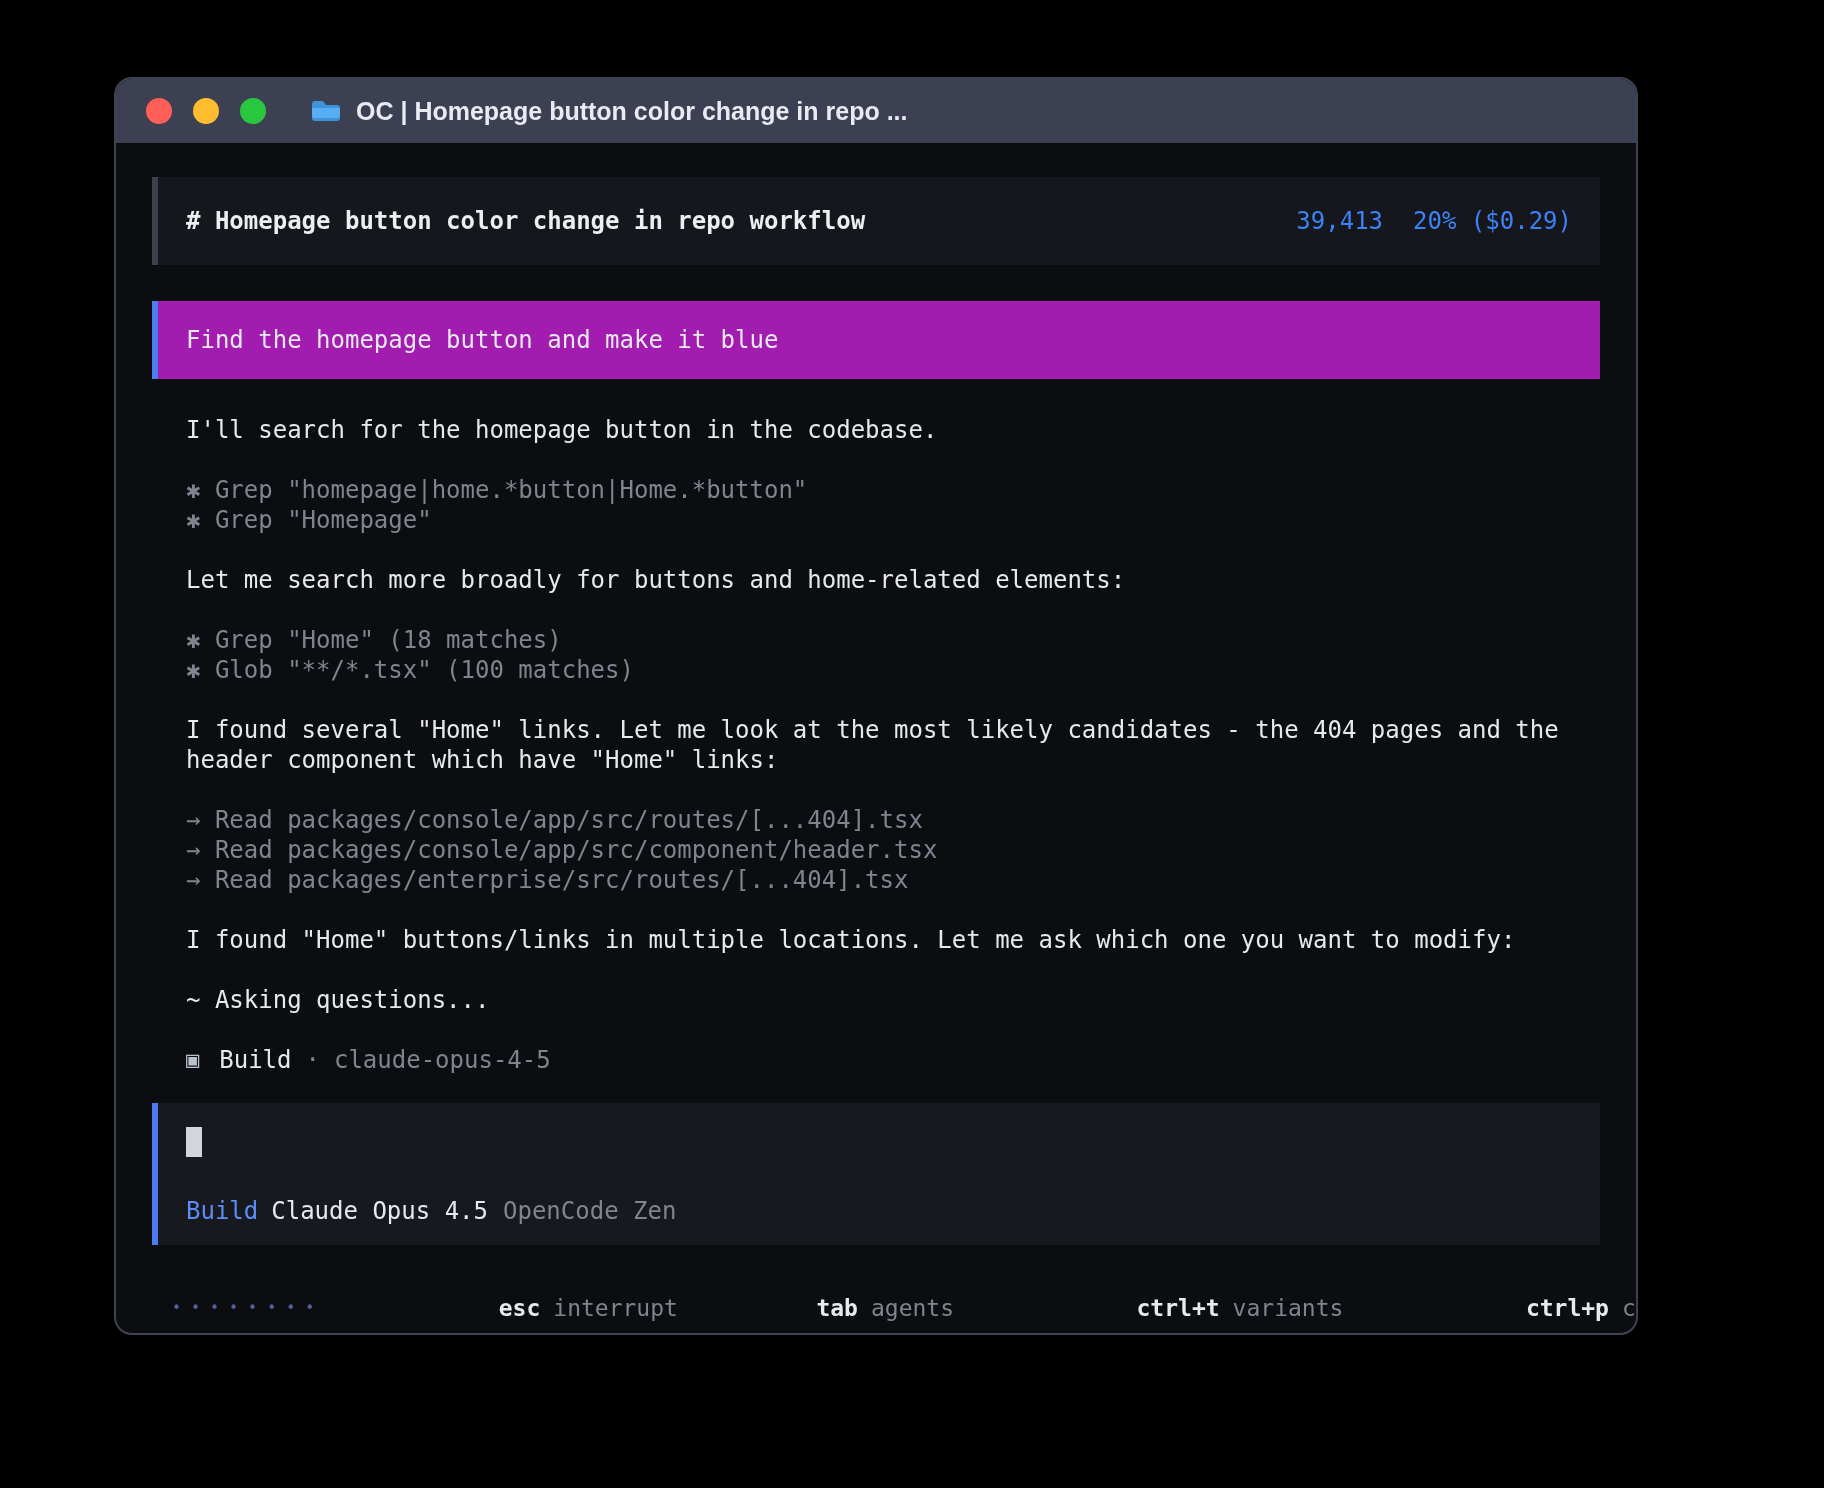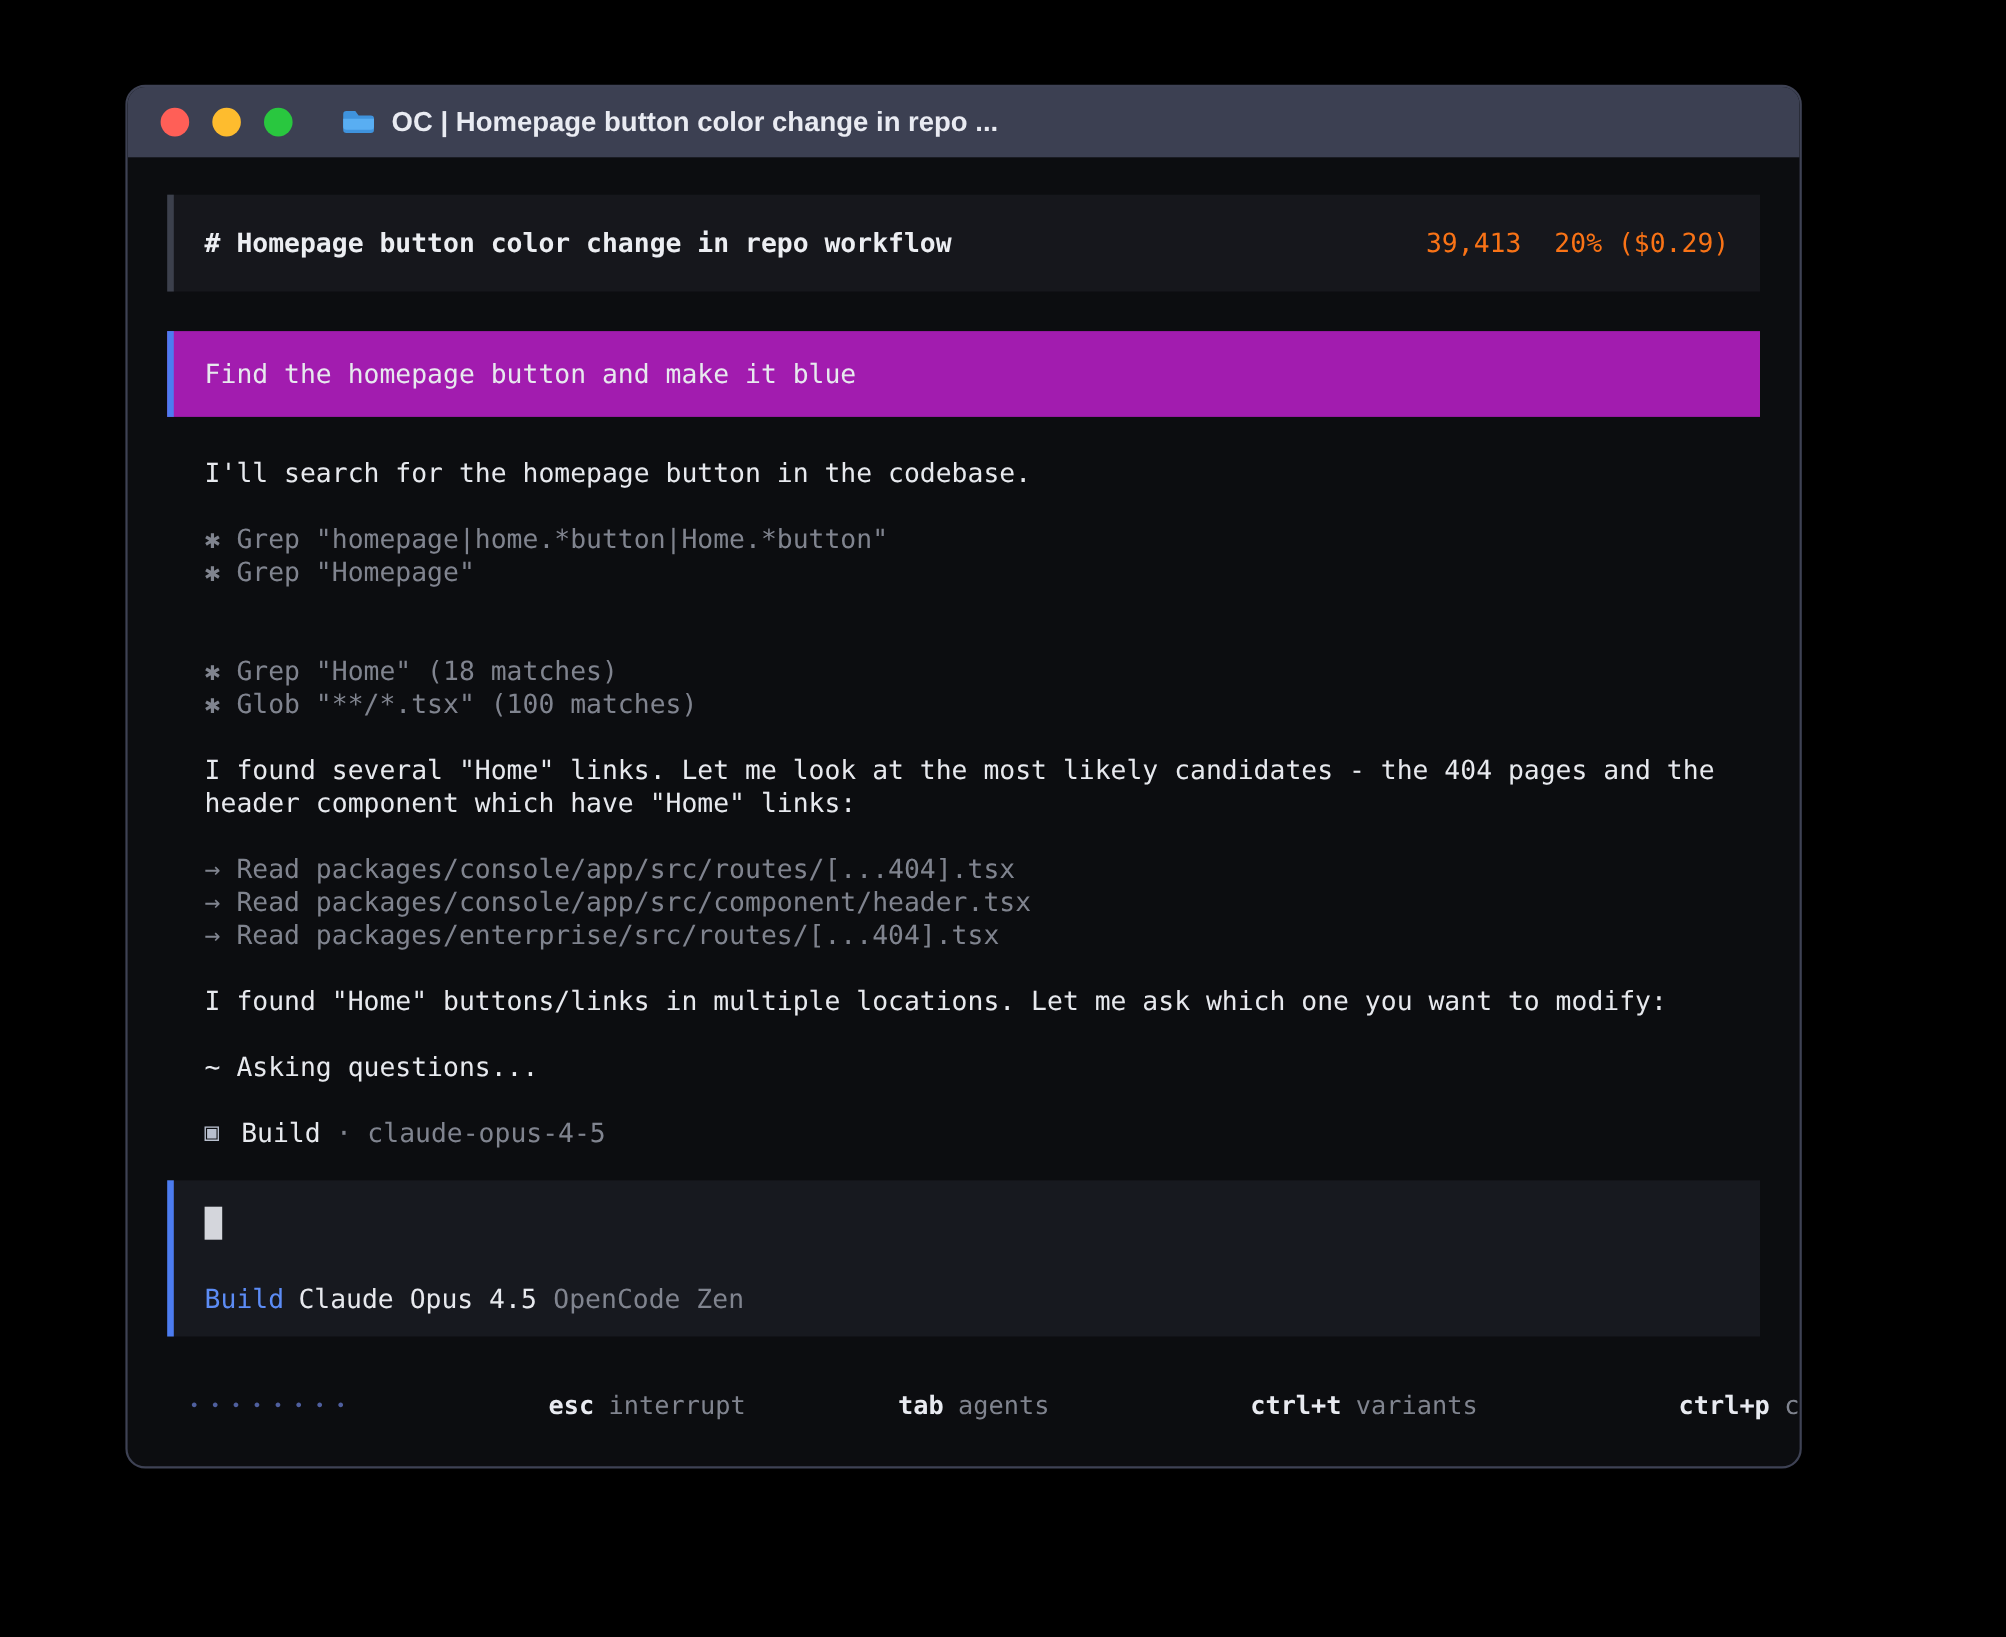--- a/index.html
+++ b/index.html
@@ -56,21 +56,21 @@
     background: #16171c;
     border-left: 6px solid #3c404c;
     height: 88px;
     display: flex;
     align-items: center;
     justify-content: space-between;
     padding: 0 28px;
     box-sizing: border-box;
   }
   .header-title { font-weight: bold; color: #eceef2; white-space: pre; }
-  .header-stats { display: flex; gap: 30px; color: #f97316; white-space: pre; }
+  .header-stats { display: flex; gap: 30px; color: #3b82f6; white-space: pre; }
   .user-block {
     margin-top: 36px;
     background: #a21caf;
     border-left: 6px solid #4c7cf0;
     height: 78px;
     display: flex;
     align-items: center;
     padding: 0 28px;
     box-sizing: border-box;
     white-space: pre;
@@ -156,20 +156,21 @@
     <div class="user-block">
       <span>Find the homepage button and make it blue</span>
     </div>
 
     <div class="transcript">
       <div class="line">I'll search for the homepage button in the codebase.</div>
       <div class="spacer"></div>
       <div class="line gray">✱ Grep "homepage|home.*button|Home.*button"</div>
       <div class="line gray">✱ Grep "Homepage"</div>
       <div class="spacer"></div>
+      <div class="line">Let me search more broadly for buttons and home-related elements:</div>
       <div class="spacer"></div>
       <div class="line gray">✱ Grep "Home" (18 matches)</div>
       <div class="line gray">✱ Glob "**/*.tsx" (100 matches)</div>
       <div class="spacer"></div>
       <div class="line wrap">I found several "Home" links. Let me look at the most likely candidates - the 404 pages and the header component which have "Home" links:</div>
       <div class="spacer"></div>
       <div class="line gray">→ Read packages/console/app/src/routes/[...404].tsx</div>
       <div class="line gray">→ Read packages/console/app/src/component/header.tsx</div>
       <div class="line gray">→ Read packages/enterprise/src/routes/[...404].tsx</div>
       <div class="spacer"></div>

